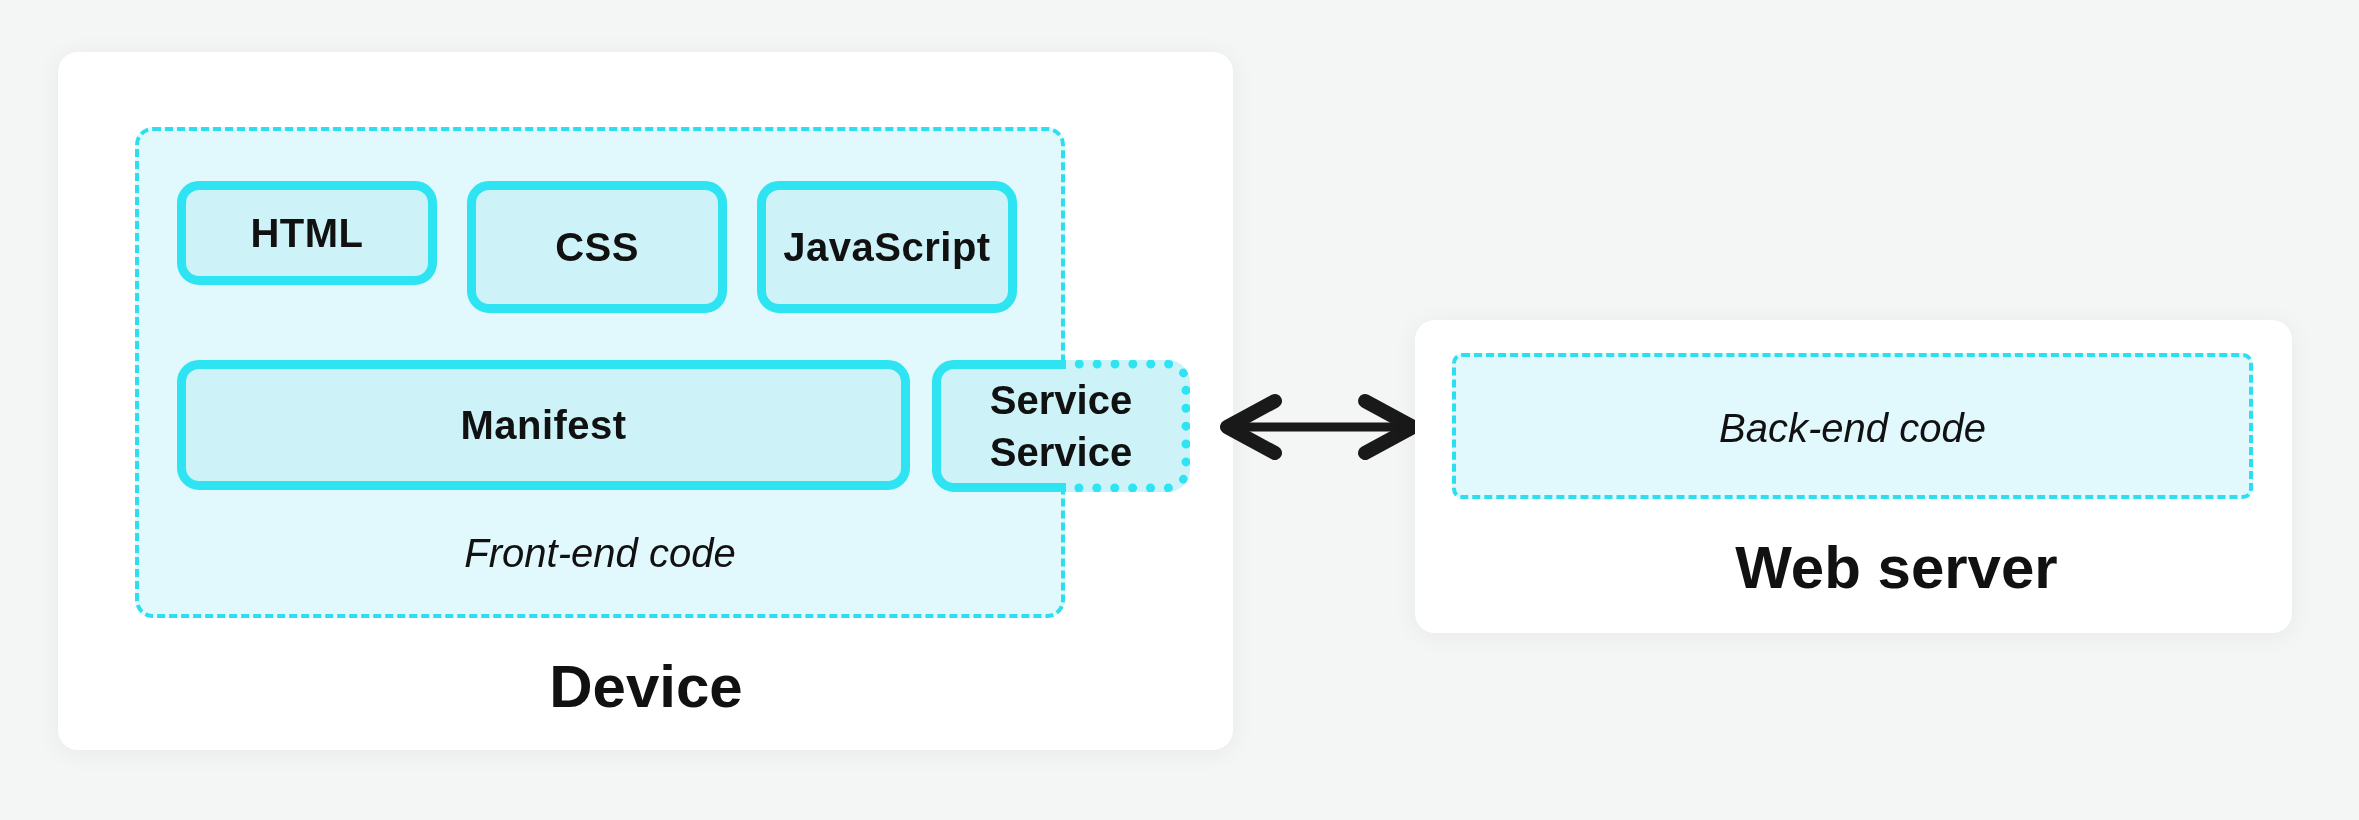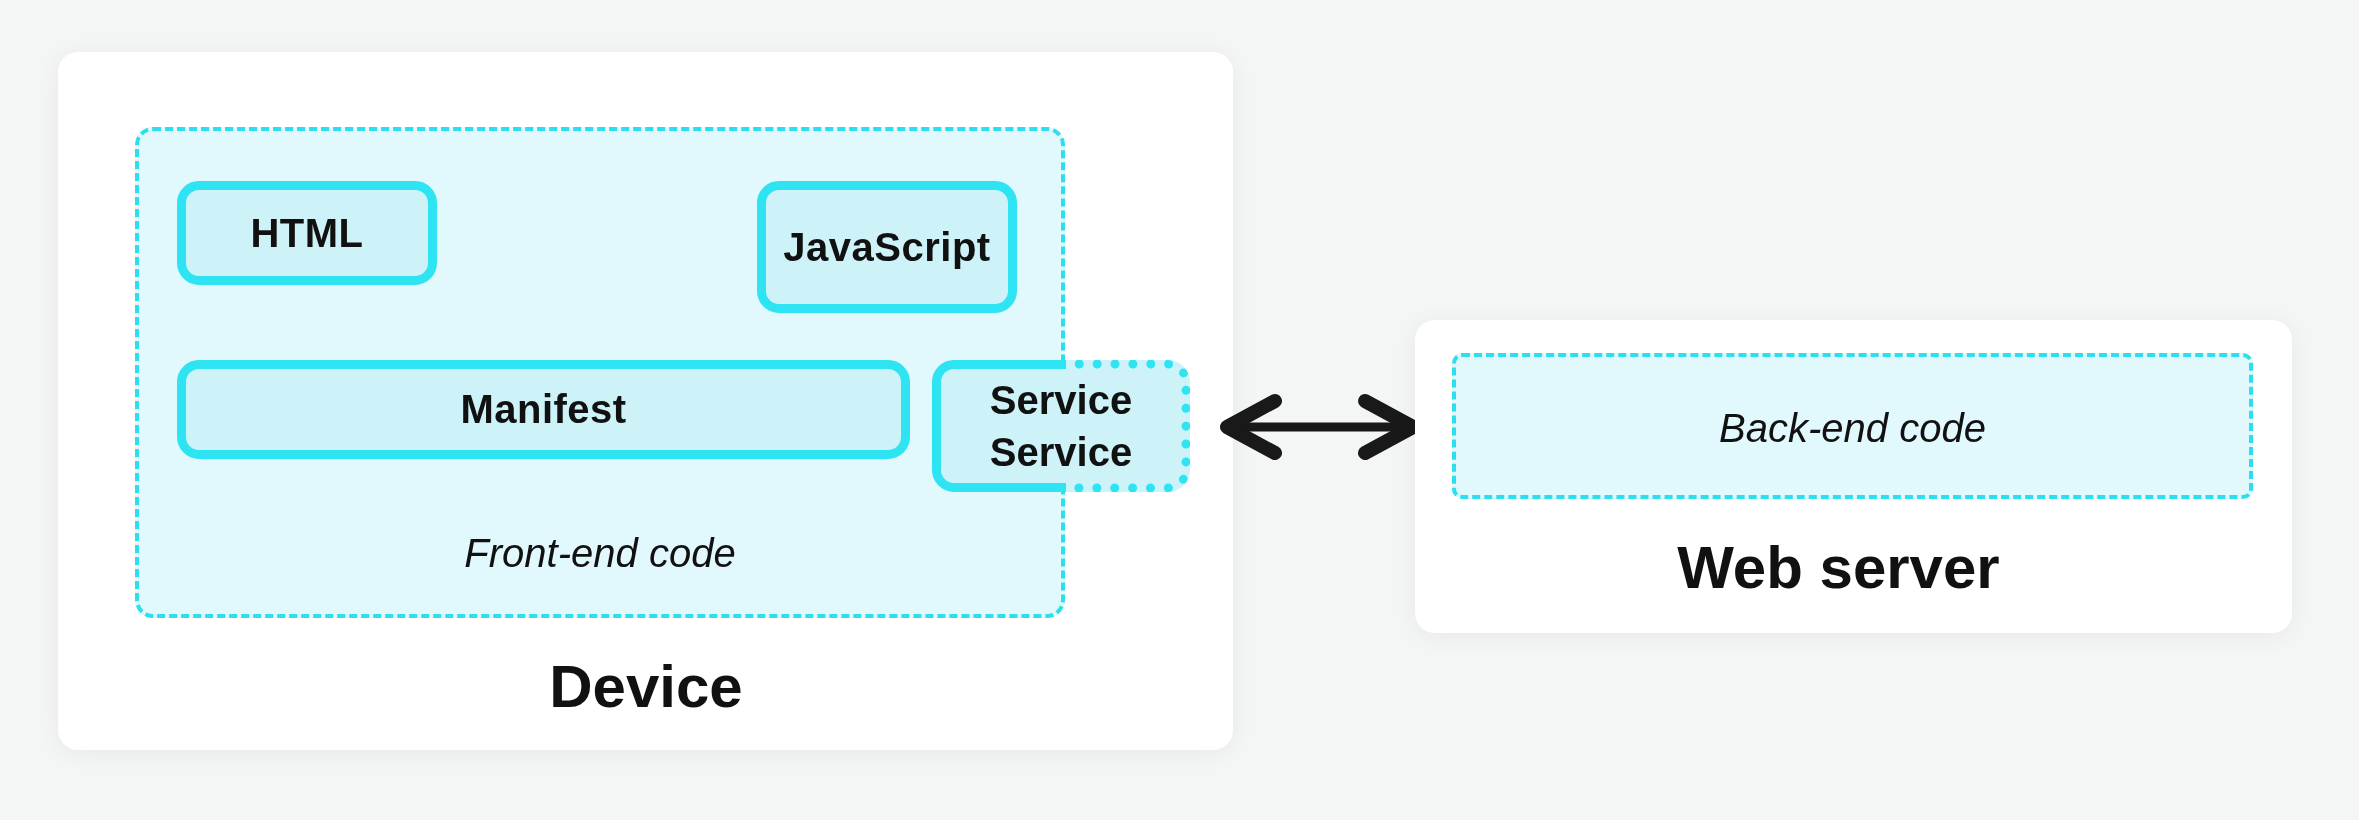--- a/index.html
+++ b/index.html
@@ -40,21 +40,21 @@
   .cbox{
     position:absolute;box-sizing:border-box;
     background:var(--fill-inner);
     border:9px solid var(--cyan-border);border-radius:22px;
     display:flex;align-items:center;justify-content:center;
     font-weight:bold;font-size:40px;letter-spacing:0.5px;
   }
   .b-html{left:177px;top:181px;width:260px;height:104px;}
   .b-css{left:467px;top:181px;width:260px;height:132px;}
   .b-js{left:757px;top:181px;width:260px;height:132px;}
-  .b-manifest{left:177px;top:360px;width:733px;height:99px;}
+  .b-manifest{left:177px;top:360px;width:733px;height:130px;}
 
   .sw-box{position:absolute;left:932px;top:360px;width:258px;height:132px;}
   .sw-layer{
     position:absolute;inset:0;box-sizing:border-box;
     background:var(--fill-inner);border-radius:22px;
   }
   .sw-solid{border:9px solid var(--cyan-border);clip-path:inset(0 124px 0 0);}
   .sw-dotted{border:9px dotted var(--cyan-border);clip-path:inset(0 0 0 134px);}
   .sw-label{
     position:absolute;inset:0;display:flex;align-items:center;justify-content:center;
@@ -65,35 +65,38 @@
   .group-label{
     position:absolute;text-align:center;font-size:40px;line-height:50px;font-style:italic;
   }
   .frontend-label{left:300px;top:528px;width:600px;}
   .backend-label{left:1452px;top:403px;width:801px;}
 
   .title-label{
     position:absolute;text-align:center;font-weight:bold;font-size:60px;line-height:62px;
   }
   .device-label{left:146px;top:656px;width:1000px;}
-  .server-label{left:1400px;top:537px;width:877px;}
+  .server-label{left:1458px;top:537px;width:877px;}
 
   .arrow-svg{position:absolute;left:1190px;top:390px;width:260px;height:80px;}
 </style>
 </head>
 <body>
 
 <div id="canvas">
 
   <div class="card device-card"></div>
 
   <div class="frontend-box"></div>
 
   <div class="cbox b-html">
     <span>HTML</span>
+  </div>
+  <div class="cbox b-css">
+    <span>CSS</span>
   </div>
   <div class="cbox b-js">
     <span>JavaScript</span>
   </div>
 
   <div class="cbox b-manifest">
     <span>Manifest</span>
   </div>
 
   <div class="sw-box">

